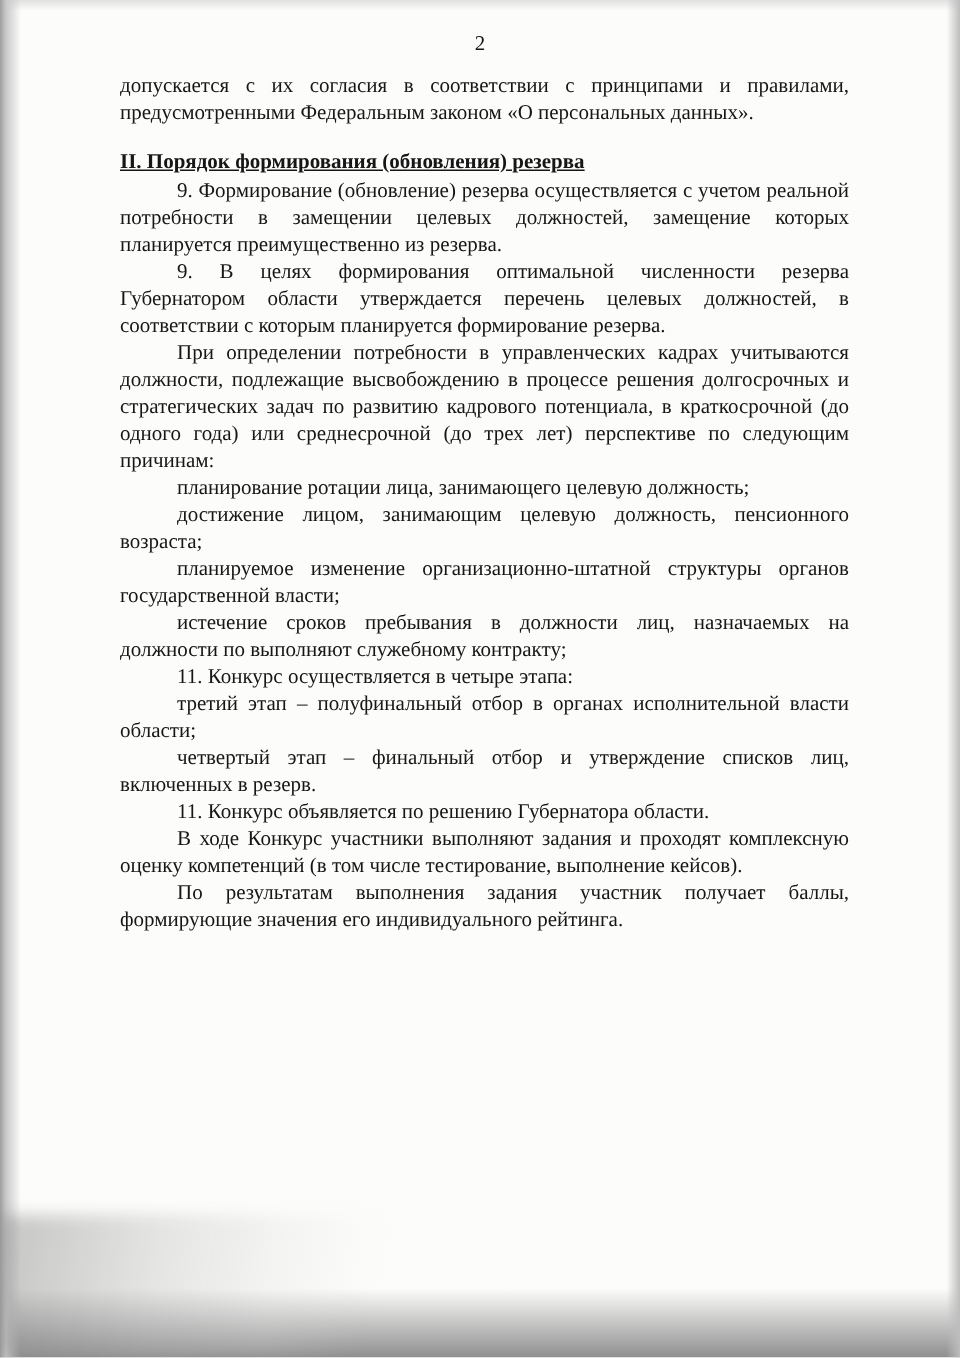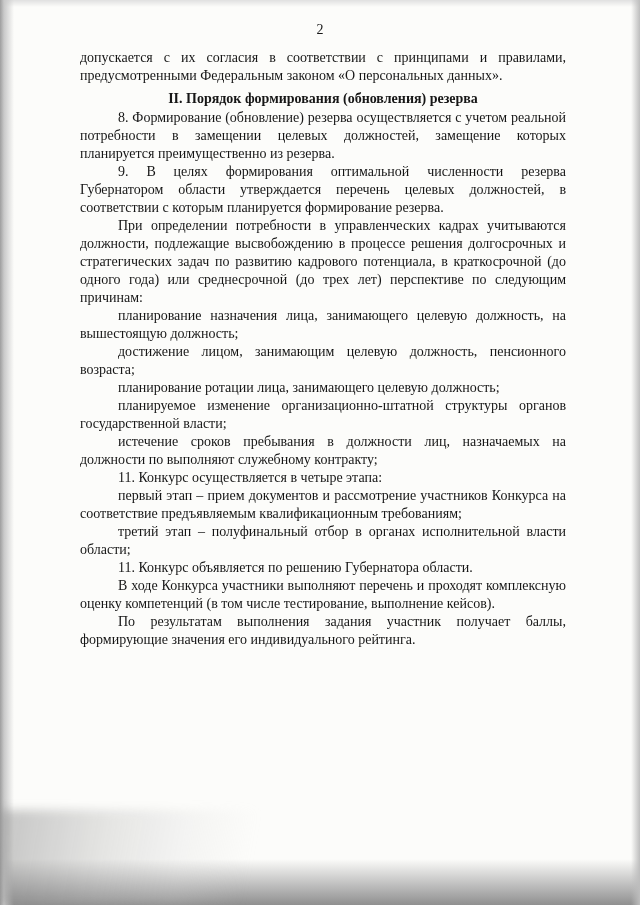--- a/index.html
+++ b/index.html
@@ -54,51 +54,51 @@
   }
   .p {
     margin: 0;
     text-indent: 38px;
   }
   .p-noindent {
     margin: 0;
     text-indent: 0;
   }
   .section-heading {
-    margin: 5px 0 1px 0;
+    margin: 15px 0 1px 0;
     font-weight: bold;
-    text-align: center;
+    text-align: left;
     text-indent: 0;
+    text-decoration: underline;
   }
 </style>
 </head>
 <body>
 
 <div class="scan-page">
 
   <div class="page-number">2</div>
 
   <div class="content">
 
     <p class="p-noindent">допускается с их согласия в соответствии с принципами и правилами, предусмотренными Федеральным законом «О персональных данных».</p>
 
     <p class="section-heading">II. Порядок формирования (обновления) резерва</p>
 
-    <p class="p">8. Формирование (обновление) резерва осуществляется с учетом реальной потребности в замещении целевых должностей, замещение которых планируется преимущественно из резерва.</p>
+    <p class="p">9. Формирование (обновление) резерва осуществляется с учетом реальной потребности в замещении целевых должностей, замещение которых планируется преимущественно из резерва.</p>
     <p class="p">9. В целях формирования оптимальной численности резерва Губернатором области утверждается перечень целевых должностей, в соответствии с которым планируется формирование резерва.</p>
     <p class="p">При определении потребности в управленческих кадрах учитываются должности, подлежащие высвобождению в процессе решения долгосрочных и стратегических задач по развитию кадрового потенциала, в краткосрочной (до одного года) или среднесрочной (до трех лет) перспективе по следующим причинам:</p>
-    <p class="p">планирование назначения лица, занимающего целевую должность, на вышестоящую должность;</p>
+    <p class="p">планирование ротации лица, занимающего целевую должность;</p>
     <p class="p">достижение лицом, занимающим целевую должность, пенсионного возраста;</p>
-    <p class="p">планирование ротации лица, занимающего целевую должность;</p>
     <p class="p">планируемое изменение организационно-штатной структуры органов государственной власти;</p>
     <p class="p">истечение сроков пребывания в должности лиц, назначаемых на должности по выполняют служебному контракту;</p>
     <p class="p">11. Конкурс осуществляется в четыре этапа:</p>
-    <p class="p">первый этап – прием документов и рассмотрение участников Конкурса на соответствие предъявляемым квалификационным требованиям;</p>
     <p class="p">третий этап – полуфинальный отбор в органах исполнительной власти области;</p>
+    <p class="p">четвертый этап – финальный отбор и утверждение списков лиц, включенных в резерв.</p>
     <p class="p">11. Конкурс объявляется по решению Губернатора области.</p>
-    <p class="p">В ходе Конкурса участники выполняют перечень и проходят комплексную оценку компетенций (в том числе тестирование, выполнение кейсов).</p>
+    <p class="p">В ходе Конкурс участники выполняют задания и проходят комплексную оценку компетенций (в том числе тестирование, выполнение кейсов).</p>
     <p class="p">По результатам выполнения задания участник получает баллы, формирующие значения его индивидуального рейтинга.</p>
 
   </div>
 
   <div class="corner-smudge"></div>
 
 </div>
 
 </body></html>

